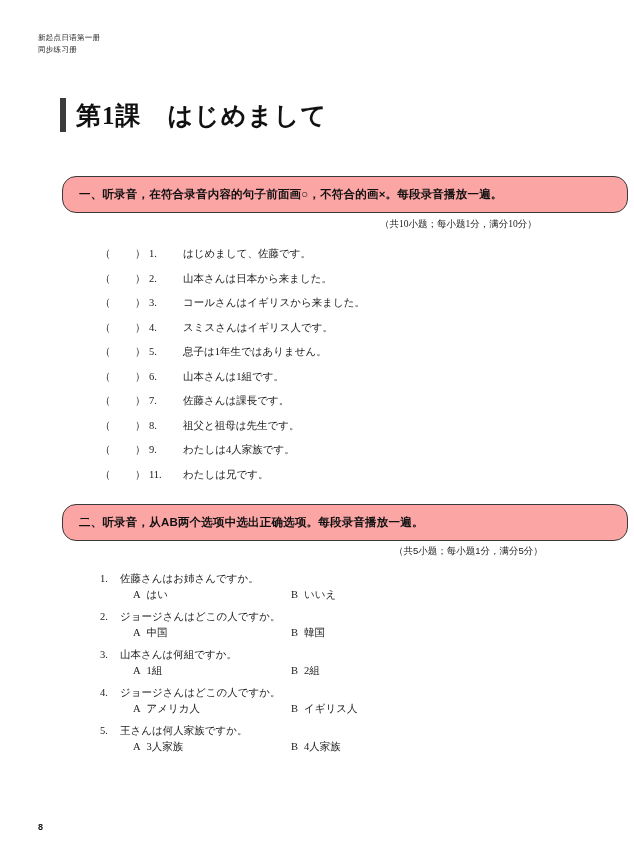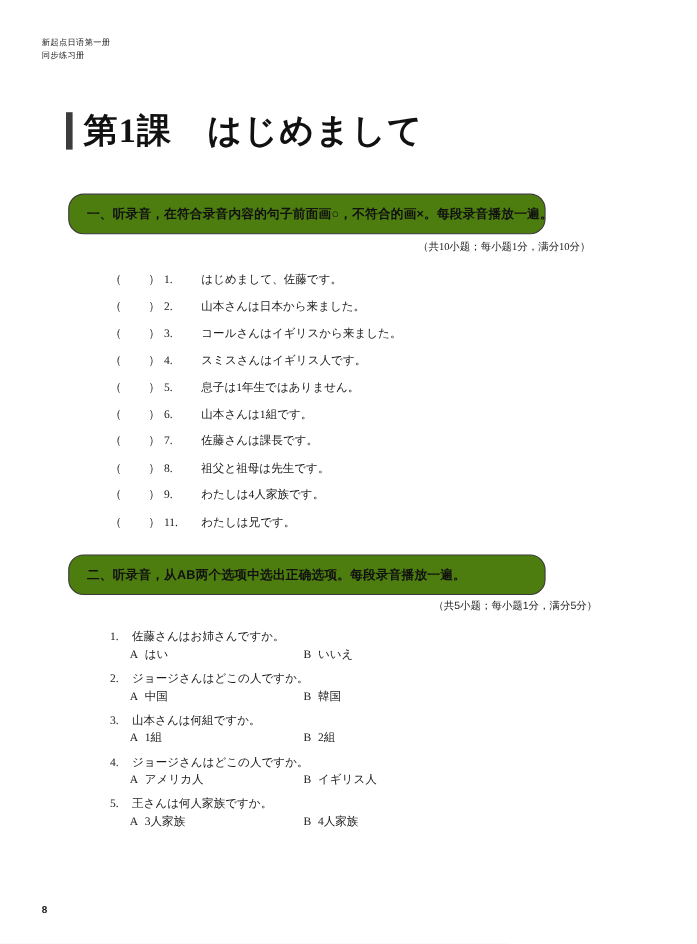--- a/index.html
+++ b/index.html
@@ -18,56 +18,56 @@
     overflow: hidden;
     box-sizing: border-box;
   }
   .header-lines {
     position: absolute;
     left: 38px;
     top: 33px;
     font-size: 7.5px;
     line-height: 1.55;
     color: #222;
-    font-family: Liberation Serif, serif;
+    font-family: Liberation Mono, monospace;
     letter-spacing: 0.3px;
   }
   .header-lines div { white-space: nowrap; }
 
   .title-wrap {
     position: absolute;
     left: 60px;
     top: 98px;
     display: flex;
     align-items: center;
   }
   .title-bar {
     width: 6px;
     height: 34px;
     background: #3c3c3c;
     margin-right: 10px;
   }
   .title-text {
-    font-size: 31px;
+    font-size: 25px;
     font-weight: bold;
     color: #111;
     letter-spacing: 1px;
     font-family: "Liberation Serif", "DejaVu Serif", serif;
     white-space: nowrap;
   }
 
   .qbox {
     position: absolute;
     left: 62px;
-    width: 434px;
+    width: 566px;
     border: 1px solid #3a3a3a;
     border-radius: 14px;
     box-sizing: border-box;
     padding: 10px 14px 10px 16px;
-    background: #4d7c0f;
+    background: #fca5a5;
   }
   .qbox .qtext {
     font-size: 11.5px;
     font-weight: bold;
     color: #111;
     font-family: "Liberation Sans", "DejaVu Sans", sans-serif;
     letter-spacing: 0.2px;
     white-space: nowrap;
   }
 
@@ -120,21 +120,21 @@
     display: inline-block;
     width: 20px;
     text-align: left;
   }
   .list2 .opts {
     display: flex;
     margin-left: 18px;
     margin-bottom: 8px;
     white-space: nowrap;
   }
-  .list2 .opt-a { width: 158px; }
+  .list2 .opt-a { width: 158px; margin-left: 15px; }
   .list2 .opt-b { }
   .list2 .opt-letter { margin-right: 6px; }
 
   .page-num {
     position: absolute;
     left: 38px;
     top: 822px;
     font-size: 9px;
     font-weight: bold;
     color: #111;

